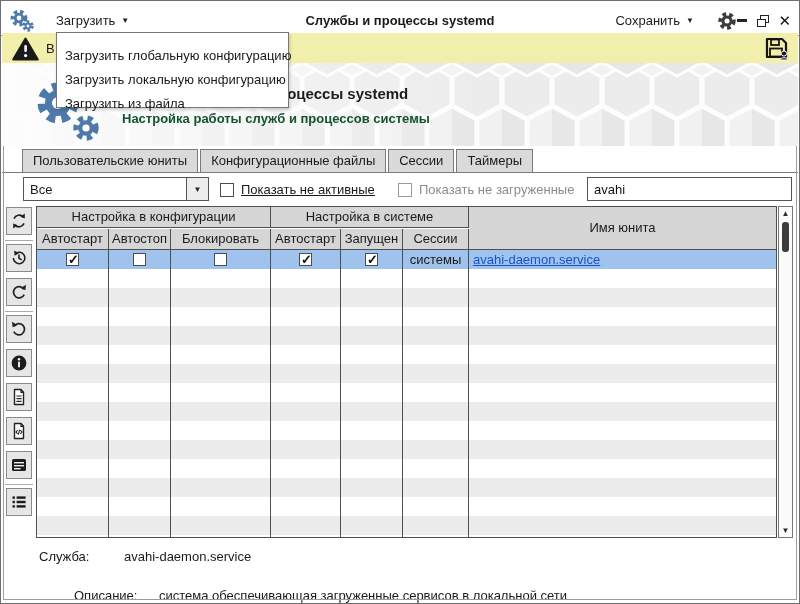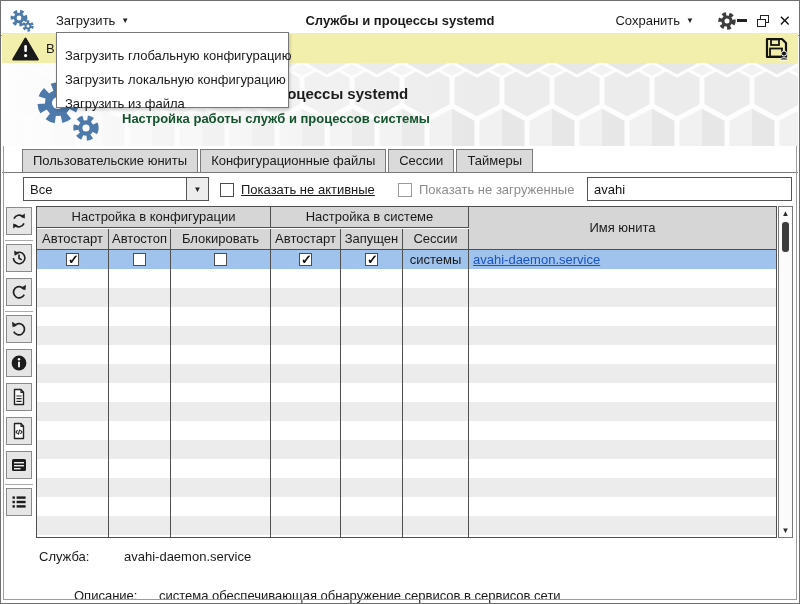--- a/index.html
+++ b/index.html
@@ -514,19 +514,19 @@
   <div class="vscroll">
     <div class="vs-arrow vs-up">▲</div>
     <div class="vs-thumb"></div>
     <div class="vs-arrow vs-down">▼</div>
   </div>
 
   <div class="details">
     <div class="dt-label row1">Служба:</div>
     <div class="dt-value row1">avahi-daemon.service</div>
     <div class="dt-label row2">Описание:</div>
-    <div class="dt-value row2">система обеспечивающая обнаружение сервисов в сервисов сети</div>
+    <div class="dt-value row2">система обеспечивающая загруженные сервисов в локальной сети</div>
   </div>
 
   <div class="inner-left"></div>
   <div class="inner-right"></div>
   <div class="inner-bottom"></div>
 </div>
 
 </body></html>

